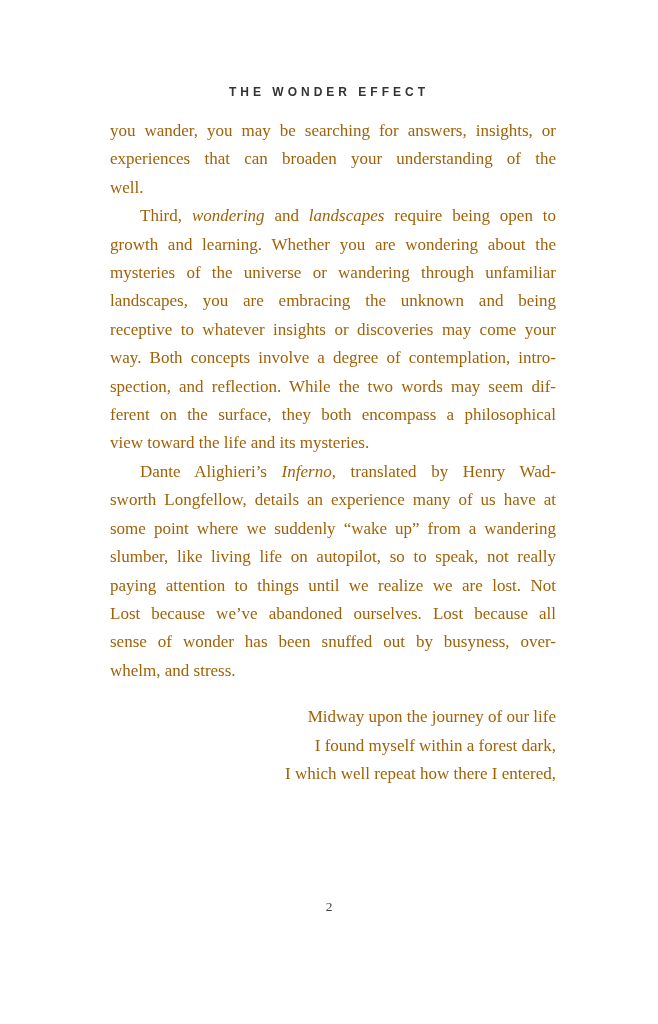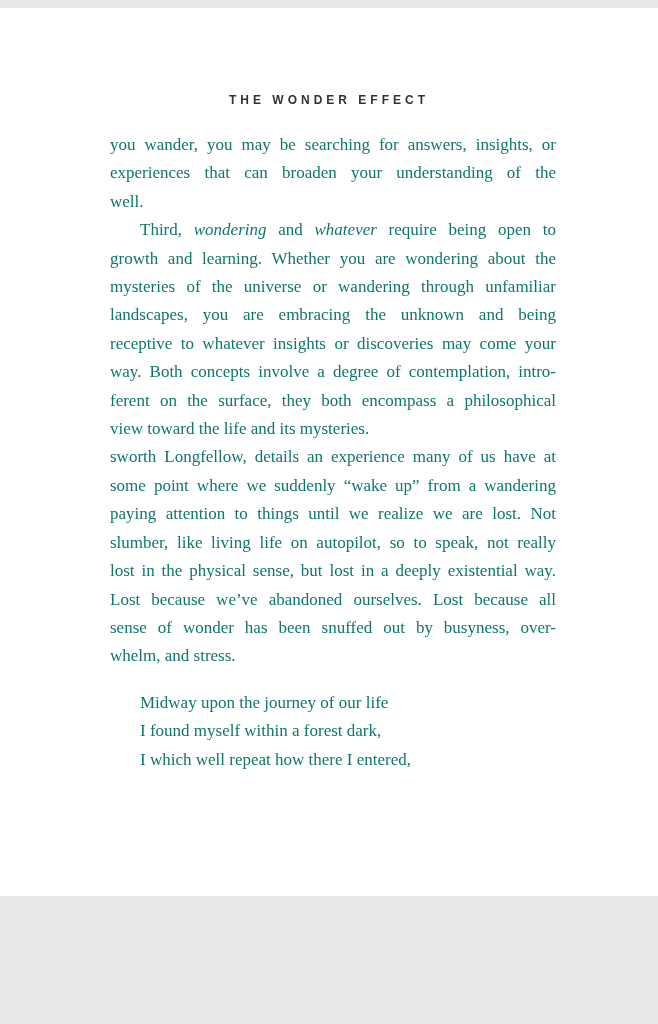--- a/index.html
+++ b/index.html
@@ -1,60 +1,60 @@
 <!DOCTYPE html>
 <html><head>
 <meta charset="utf-8">
 <style>
   html, body { margin: 0; padding: 0; background: #e8e8e8; }
   .page {
     position: relative;
     width: 658px;
-    height: 888px;
+    height: 1024px;
     background: #ffffff;
-    margin: 8px auto;
+    margin: 0 auto;
     font-family: "Liberation Serif", serif;
     overflow: hidden;
   }
   .running-head {
     position: absolute;
     top: 85px;
     left: 0;
     width: 100%;
     text-align: center;
     font-family: "Liberation Sans", sans-serif;
     font-size: 12px;
     font-weight: 700;
     letter-spacing: 4px;
     color: #333333;
     white-space: nowrap;
   }
   .body-text {
     position: absolute;
-    top: 123px;
+    top: 117px;
     left: 110px;
     width: 446px;
     font-size: 17px;
     line-height: 28.4px;
-    color: #0f766e;
+    color: #a16207;
   }
   .paragraph { margin: 0; }
   .line {
     text-align: justify;
     text-align-last: justify;
   }
   .line.last { text-align-last: left; }
   .line.indent { text-indent: 30px; }
   .line em { }
   .poem {
     margin-top: 18px;
     margin-left: 30px;
   }
   .poem-line {
-    text-align: left;
+    text-align: right;
     line-height: 28.4px;
   }
   .page-number {
     position: absolute;
     top: 899px;
     left: 0;
     width: 100%;
     text-align: center;
     font-size: 13.5px;
     color: #444444;
@@ -67,35 +67,36 @@
   <div class="running-head">THE WONDER EFFECT</div>
 
   <div class="body-text">
 
     <div class="paragraph">
         <div class="line"><span>you wander, you may be searching for answers, insights, or</span></div>
         <div class="line"><span>experiences that can broaden your understanding of the</span></div>
         <div class="line last"><span>well.</span></div>
       </div>
       <div class="paragraph">
-        <div class="line indent"><span>Third, </span><em>wondering</em><span> and </span><em>whatever</em><span> require being open to</span></div>
+        <div class="line indent"><span>Third, </span><em>wondering</em><span> and </span><em>landscapes</em><span> require being open to</span></div>
         <div class="line"><span>growth and learning. Whether you are wondering about the</span></div>
         <div class="line"><span>mysteries of the universe or wandering through unfamiliar</span></div>
         <div class="line"><span>landscapes, you are embracing the unknown and being</span></div>
         <div class="line"><span>receptive to whatever insights or discoveries may come your</span></div>
         <div class="line"><span>way. Both concepts involve a degree of contemplation, intro-</span></div>
+        <div class="line"><span>spection, and reflection. While the two words may seem dif-</span></div>
         <div class="line"><span>ferent on the surface, they both encompass a philosophical</span></div>
         <div class="line last"><span>view toward the life and its mysteries.</span></div>
       </div>
       <div class="paragraph">
+        <div class="line indent"><span>Dante Alighieri’s </span><em>Inferno</em><span>, translated by Henry Wad-</span></div>
         <div class="line"><span>sworth Longfellow, details an experience many of us have at</span></div>
         <div class="line"><span>some point where we suddenly “wake up” from a wandering</span></div>
+        <div class="line"><span>slumber, like living life on autopilot, so to speak, not really</span></div>
         <div class="line"><span>paying attention to things until we realize we are lost. Not</span></div>
-        <div class="line"><span>slumber, like living life on autopilot, so to speak, not really</span></div>
-        <div class="line"><span>lost in the physical sense, but lost in a deeply existential way.</span></div>
         <div class="line"><span>Lost because we’ve abandoned ourselves. Lost because all</span></div>
         <div class="line"><span>sense of wonder has been snuffed out by busyness, over-</span></div>
         <div class="line last"><span>whelm, and stress.</span></div>
       </div>
       <div class="poem">
 
     <div class="poem-line">Midway upon the journey of our life</div>
         <div class="poem-line">I found myself within a forest dark,</div>
         <div class="poem-line">I which well repeat how there I entered,</div>
       </div>

